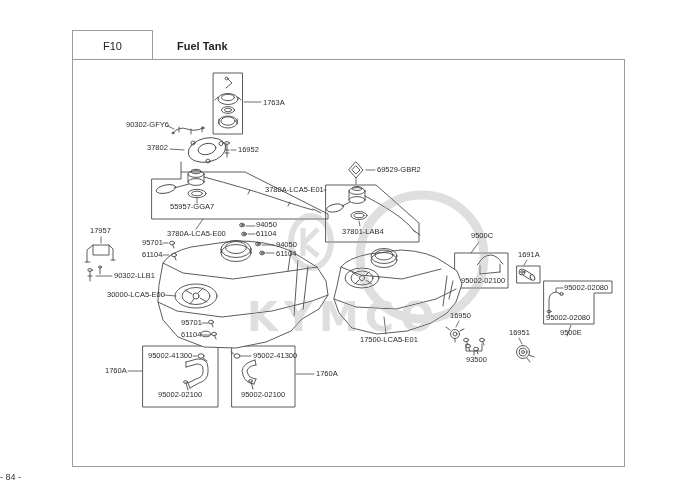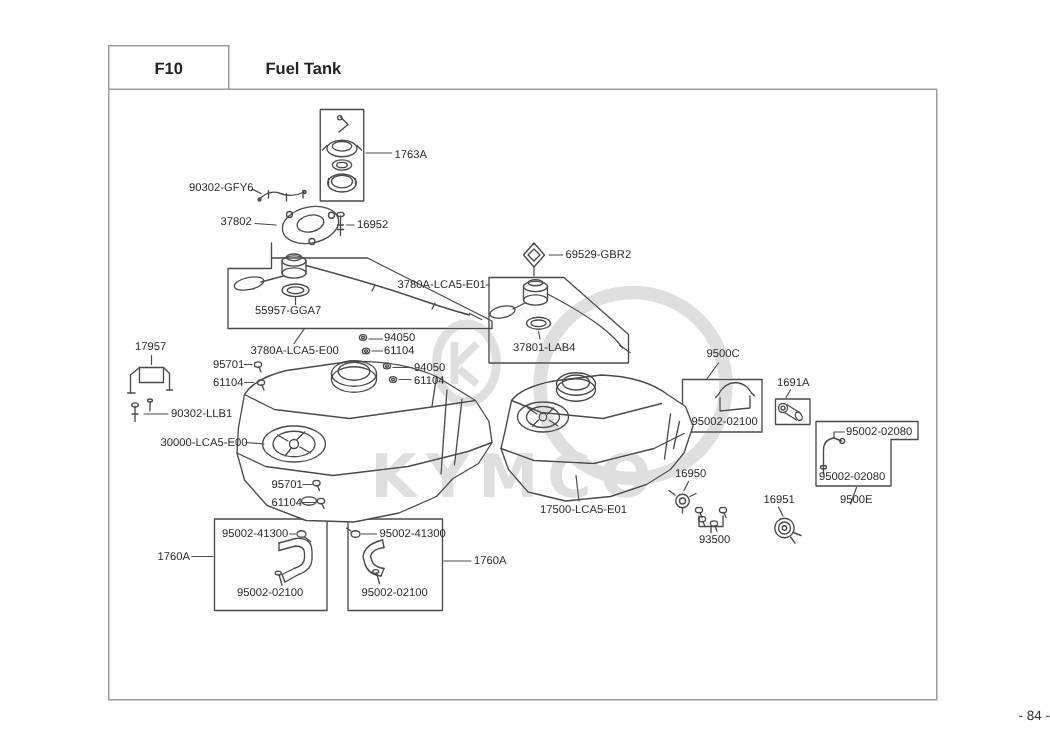--- a/index.html
+++ b/index.html
@@ -1,23 +1,23 @@
 <!DOCTYPE html>
 <html><head>
 <meta charset="utf-8">
 <style>
   html,body{margin:0;padding:0;background:#fff;}
   .page{position:relative;width:700px;height:495px;background:#fff;overflow:hidden;
         font-family:"Liberation Sans",sans-serif;}
   .codebox{position:absolute;left:72px;top:30px;width:79px;height:29px;
            border:1px solid #9b9b9b;border-bottom:none;display:flex;align-items:center;
-           justify-content:center;font-size:11px;font-weight:bold;color:#222;}
+           justify-content:center;font-size:11px;font-weight:normal;color:#222;}
   .title{position:absolute;left:177px;top:40px;font-size:11px;font-weight:bold;color:#222;}
   .frame{position:absolute;left:72px;top:59px;width:551px;height:406px;border:1px solid #9b9b9b;}
-  .footer{position:absolute;left:0;top:472px;width:700px;text-align:right;
+  .footer{position:absolute;left:0;top:472px;width:700px;text-align:left;
           font-size:9px;color:#333;}
   svg.art{position:absolute;left:0;top:0;}
   .lbl{position:absolute;font-size:7.5px;font-weight:normal;color:#2a2a2a;
        white-space:nowrap;line-height:1;}
 </style>
 </head>
 <body>
 
 <div class="page">
 

